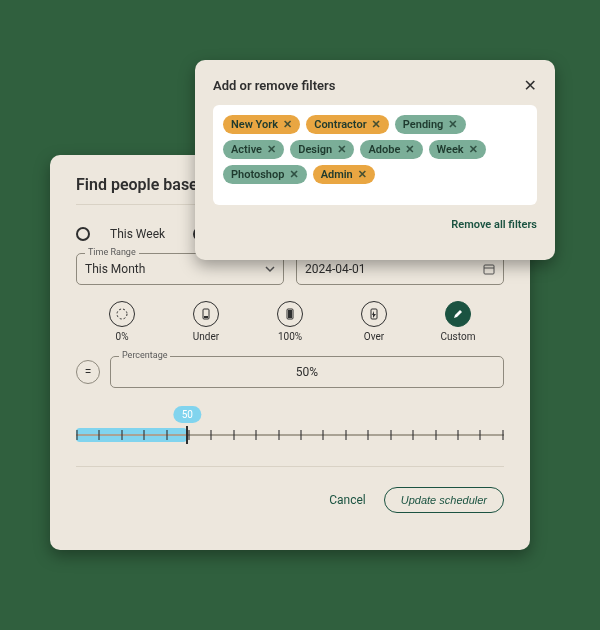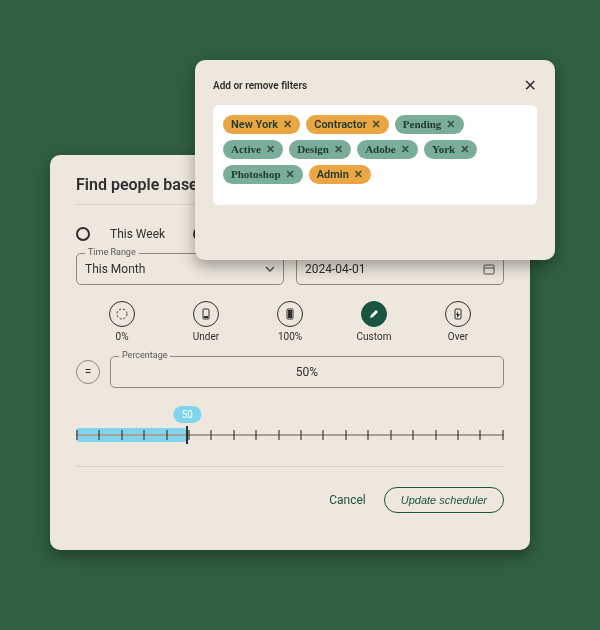--- a/index.html
+++ b/index.html
@@ -115,33 +115,33 @@
     left: 195px;
     top: 60px;
     width: 360px;
     height: 200px;
     background: var(--panel);
     border-radius: 10px;
     box-shadow: 0 6px 16px rgba(0,0,0,0.35);
     padding: 16px 18px 10px 18px;
   }
   .filter-header { display: flex; justify-content: space-between; align-items: center; margin-bottom: 10px; }
-  .filter-title { font-size: 10px; font-weight: 600; }
+  .filter-title { font-size: 13px; font-weight: 600; }
   .close-x { font-size: 16px; cursor: pointer; color: #2F2F2F; }
   .chip-area {
     background: var(--white); border-radius: 6px; padding: 10px;
     display: flex; flex-wrap: wrap; gap: 6px; min-height: 100px; align-content: flex-start;
   }
   .chip {
-    display: inline-flex; align-items: flex-start; gap: 5px;
+    display: inline-flex; align-items: flex-end; gap: 5px;
     padding: 3px 8px; border-radius: 12px;
     font-size: 11px; font-weight: 600; color: #1E3A2E;
   }
   .chip .x { font-size: 11px; opacity: 0.8; cursor: pointer; }
-  .chip.green { background: var(--chip-green); font-family: Liberation Serif, serif; }
+  .chip.green { background: var(--chip-green); }
   .chip.orange { background: var(--chip-orange); }
   .filter-footer { text-align: right; margin-top: 8px; }
   .remove-all { color: var(--accent-green); font-size: 11px; font-weight: 600; cursor: pointer; }
   svg { display: block; }
 </style>
 </head>
 <body>
 
 <div class="main-panel">
   <div class="main-title">Find people base</div>
@@ -201,35 +201,35 @@
     <div class="status-item">
       <span class="status-icon">
         <svg width="10" height="14" viewBox="0 0 10 14">
             <rect x="2" y="2" width="6" height="10" rx="1" stroke="#2F2F2F" fill="none"></rect>
             <rect x="3" y="3" width="4" height="8" fill="#2F2F2F"></rect>
           </svg>
       </span>
       <span class="status-label">100%</span>
     </div>
     <div class="status-item">
-      <span class="status-icon active">
-        <svg width="12" height="12" viewBox="0 0 12 12">
-            <path d="M2 10l1-3 5-5 2 2-5 5-3 1z" fill="#fff"></path>
-          </svg>
-      </span>
-      <span class="status-label">Custom</span>
-    </div>
-    <div class="status-item">
       <span class="status-icon">
         <svg width="10" height="14" viewBox="0 0 10 14">
             <rect x="2" y="2" width="6" height="10" rx="1" stroke="#2F2F2F" fill="none"></rect>
             <path d="M5 4v3h2l-3 4v-3H3z" fill="#2F2F2F"></path>
           </svg>
       </span>
       <span class="status-label">Over</span>
+    </div>
+    <div class="status-item">
+      <span class="status-icon active">
+        <svg width="12" height="12" viewBox="0 0 12 12">
+            <path d="M2 10l1-3 5-5 2 2-5 5-3 1z" fill="#fff"></path>
+          </svg>
+      </span>
+      <span class="status-label">Custom</span>
     </div>
   </div>
 
   <div class="row2">
     <div class="eq-circle">=</div>
     <div class="field" style="flex:1.2">
       <span class="legend">Percentage</span>
       <span>50%</span>
     </div>
   </div>
@@ -293,25 +293,28 @@
       </span>
       <span class="chip green">
         <span>Design</span>
         <span class="x">✕</span>
       </span>
       <span class="chip green">
         <span>Adobe</span>
         <span class="x">✕</span>
       </span>
       <span class="chip green">
-        <span>York</span>
+        <span>Week</span>
         <span class="x">✕</span>
       </span>
       <span class="chip green">
         <span>Photoshop</span>
         <span class="x">✕</span>
       </span>
       <span class="chip orange">
         <span>Admin</span>
         <span class="x">✕</span>
       </span>
     </div>
+  <div class="filter-footer">
+    <span class="remove-all">Remove all filters</span>
+  </div>
 </div>
 
 </body></html>

